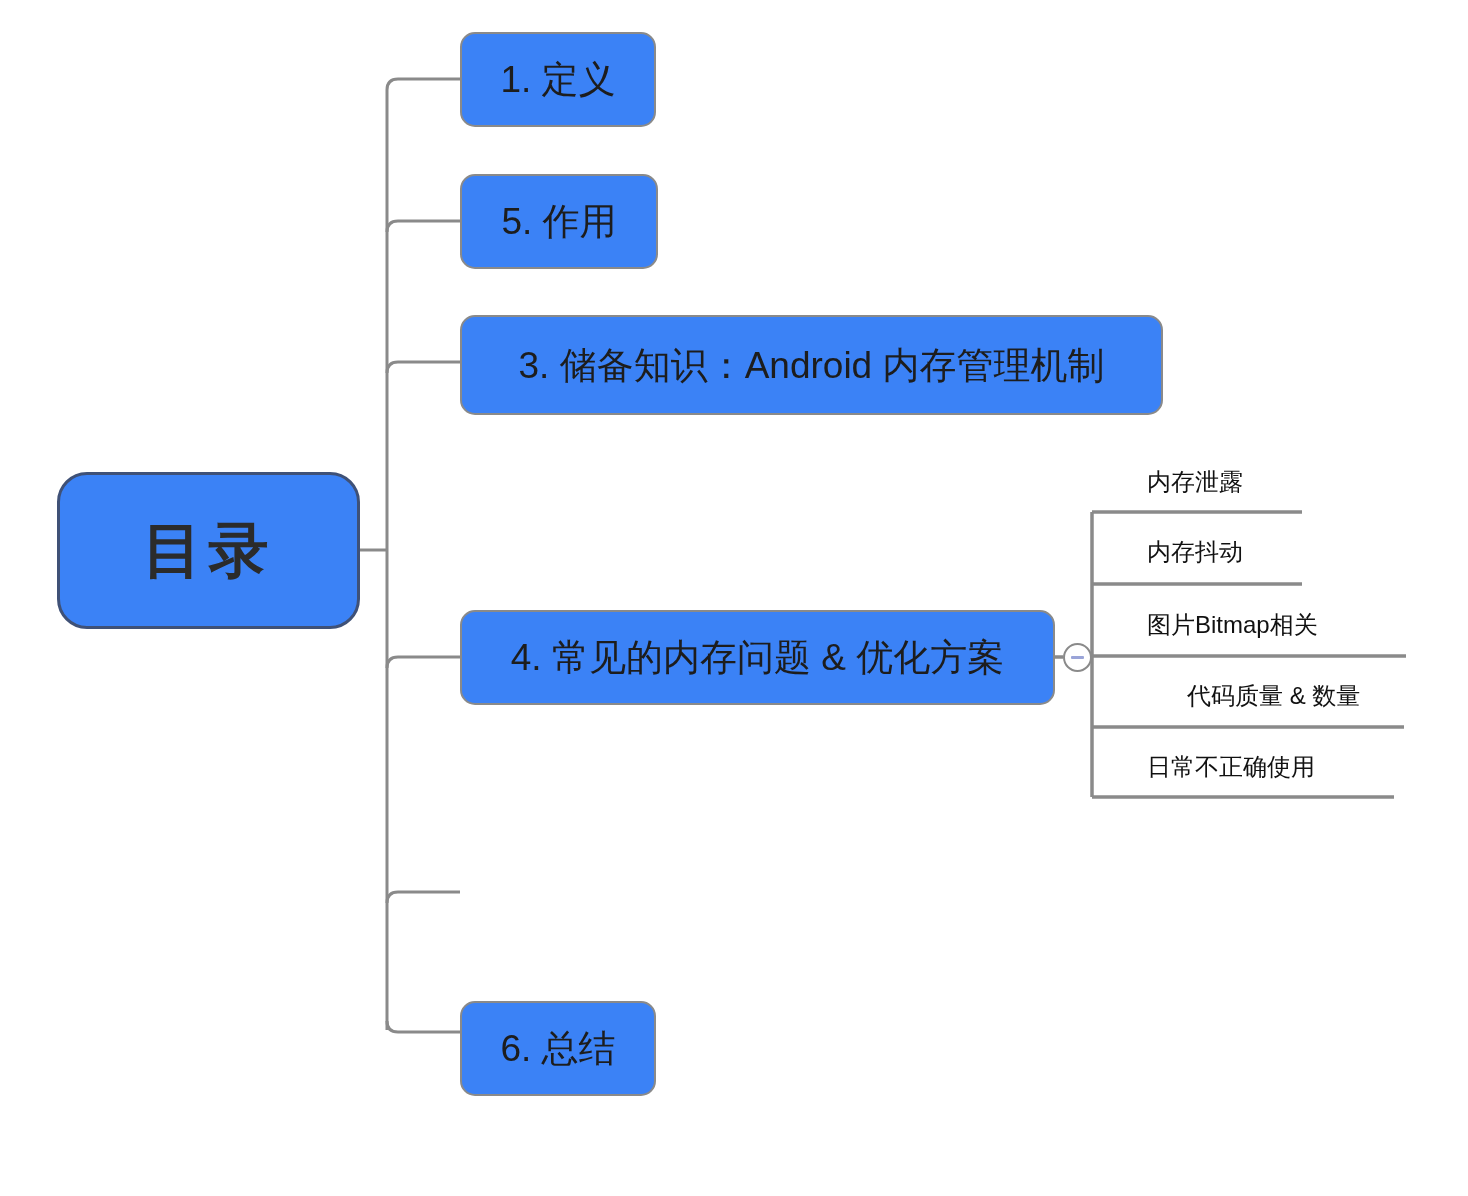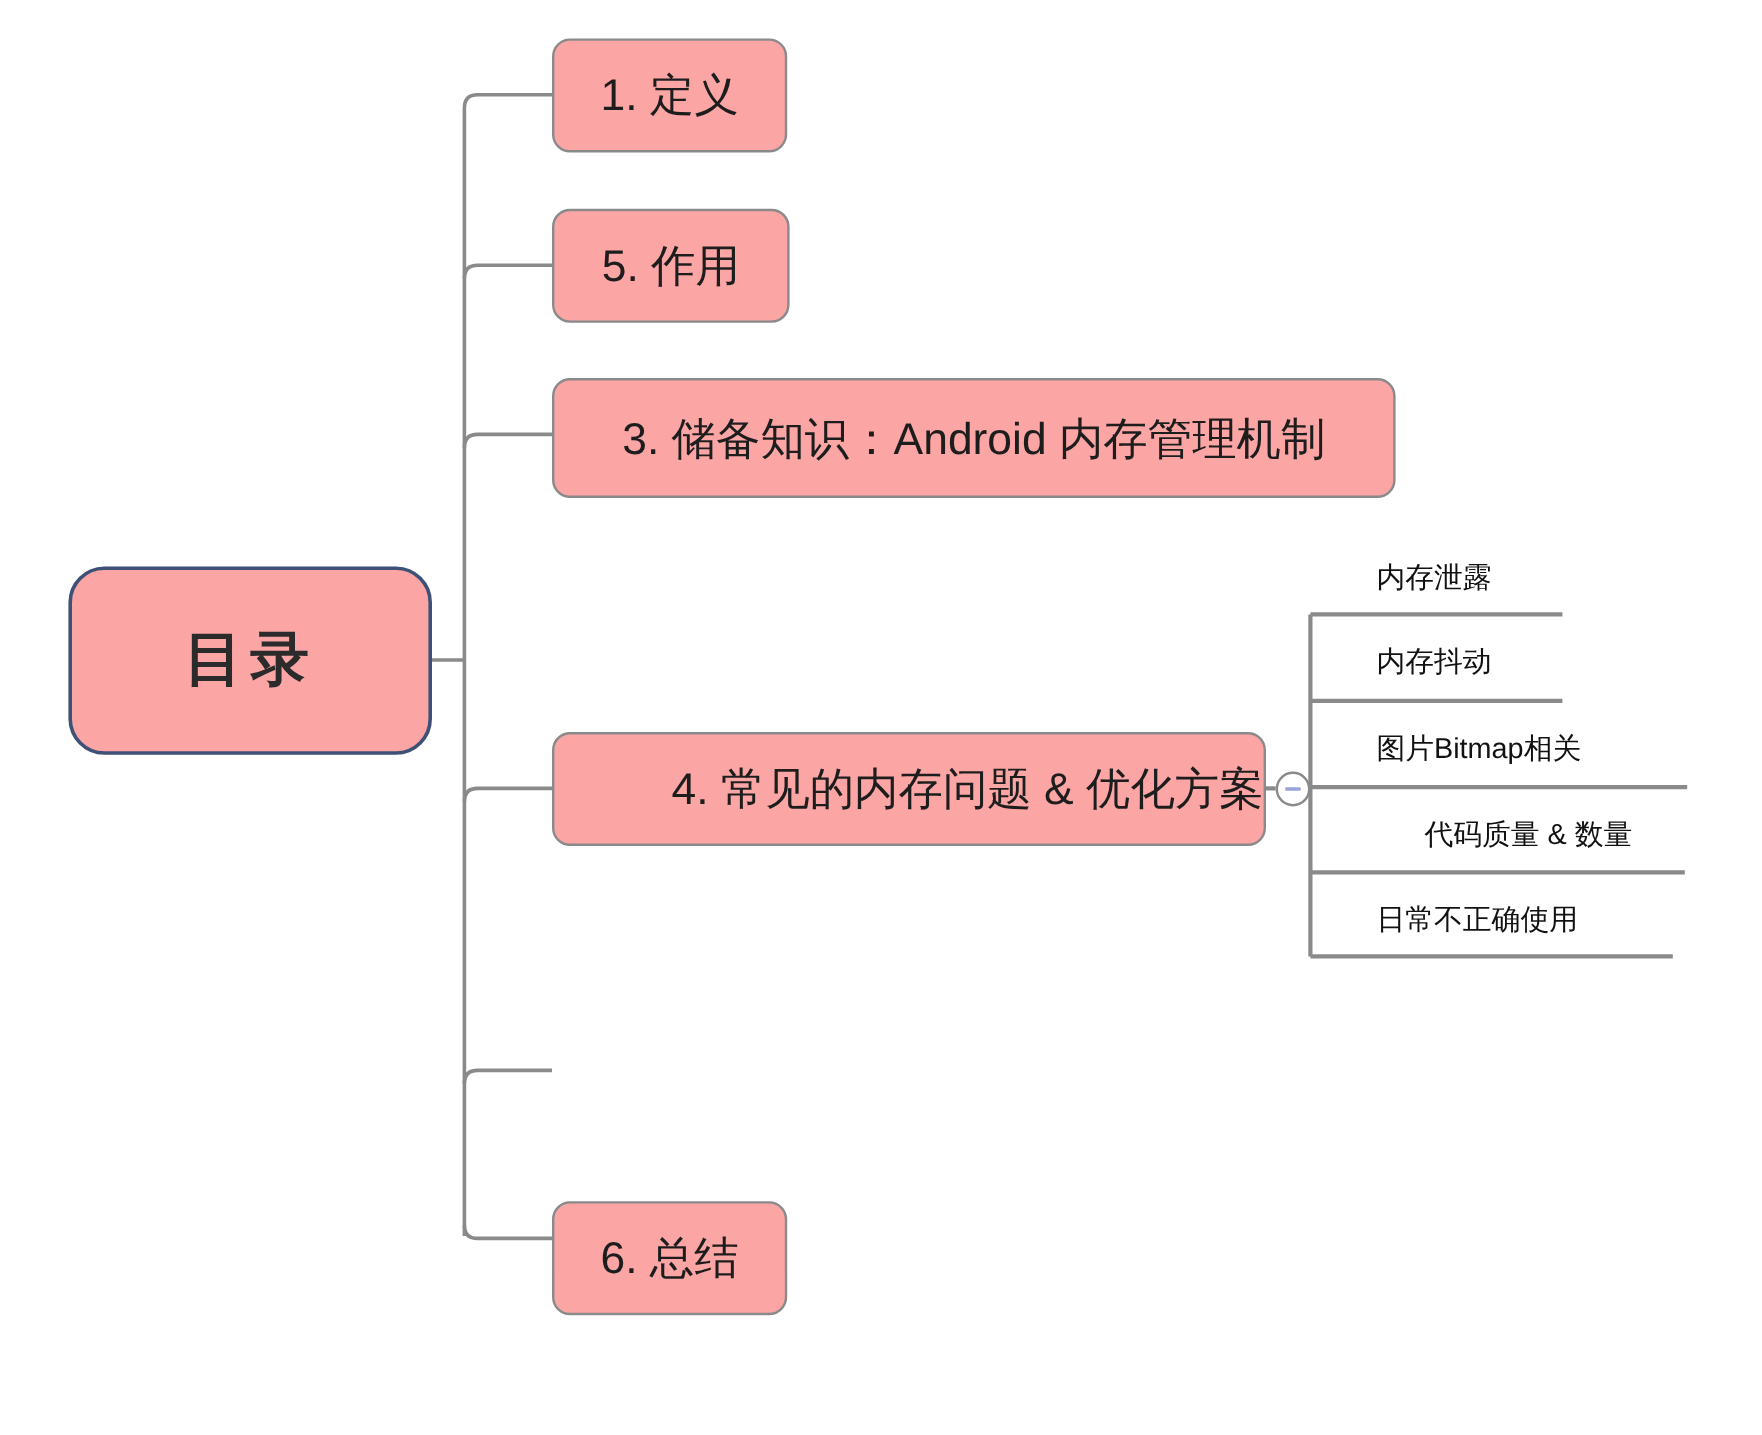--- a/index.html
+++ b/index.html
@@ -19,40 +19,40 @@
     position: absolute;
     left: 0;
     top: 0;
     width: 1468px;
     height: 1196px;
     pointer-events: none;
   }
   .node {
     position: absolute;
     box-sizing: border-box;
-    background: #fca5a5;
+    background: #3b82f6;
     border: 2px solid #8a8a8a;
     border-radius: 15px;
     display: flex;
     align-items: center;
     justify-content: center;
     color: #1d1d1d;
     white-space: nowrap;
   }
   .node-label {
     display: block;
     line-height: 1;
   }
   .root-node {
     border: 3px solid #3f5177;
     border-radius: 30px;
   }
   .root-label {
     font-weight: bold;
-    font-size: 49px;
+    font-size: 60px;
     letter-spacing: 6px;
     color: #2b2b2b;
   }
   .branch-label {
     font-size: 37px;
   }
   .leaf {
     position: absolute;
     font-size: 24px;
     color: #111111;
@@ -128,21 +128,21 @@
   </div>
 
   <div class="node" style="left:460px; top:174px; width:198px; height:95px;">
     <span class="node-label branch-label">5. 作用</span>
   </div>
 
   <div class="node" style="left:460px; top:315px; width:703px; height:100px;text-align:center;">
     <span class="node-label branch-label">3. 储备知识：Android 内存管理机制</span>
   </div>
 
-  <div class="node" style="left:460px; top:610px; width:595px; height:95px;justify-content:flex-end;">
+  <div class="node" style="left:460px; top:610px; width:595px; height:95px;">
     <span class="node-label branch-label">4. 常见的内存问题 &amp; 优化方案</span>
   </div>
 
 
   <div class="node" style="left:460px; top:985px; width:196px; height:95px;margin-top:16px;">
     <span class="node-label branch-label">6. 总结</span>
   </div>
 
   <div class="collapse-toggle" style="left:1063px; top:643px;">
     <span class="bar"></span>

